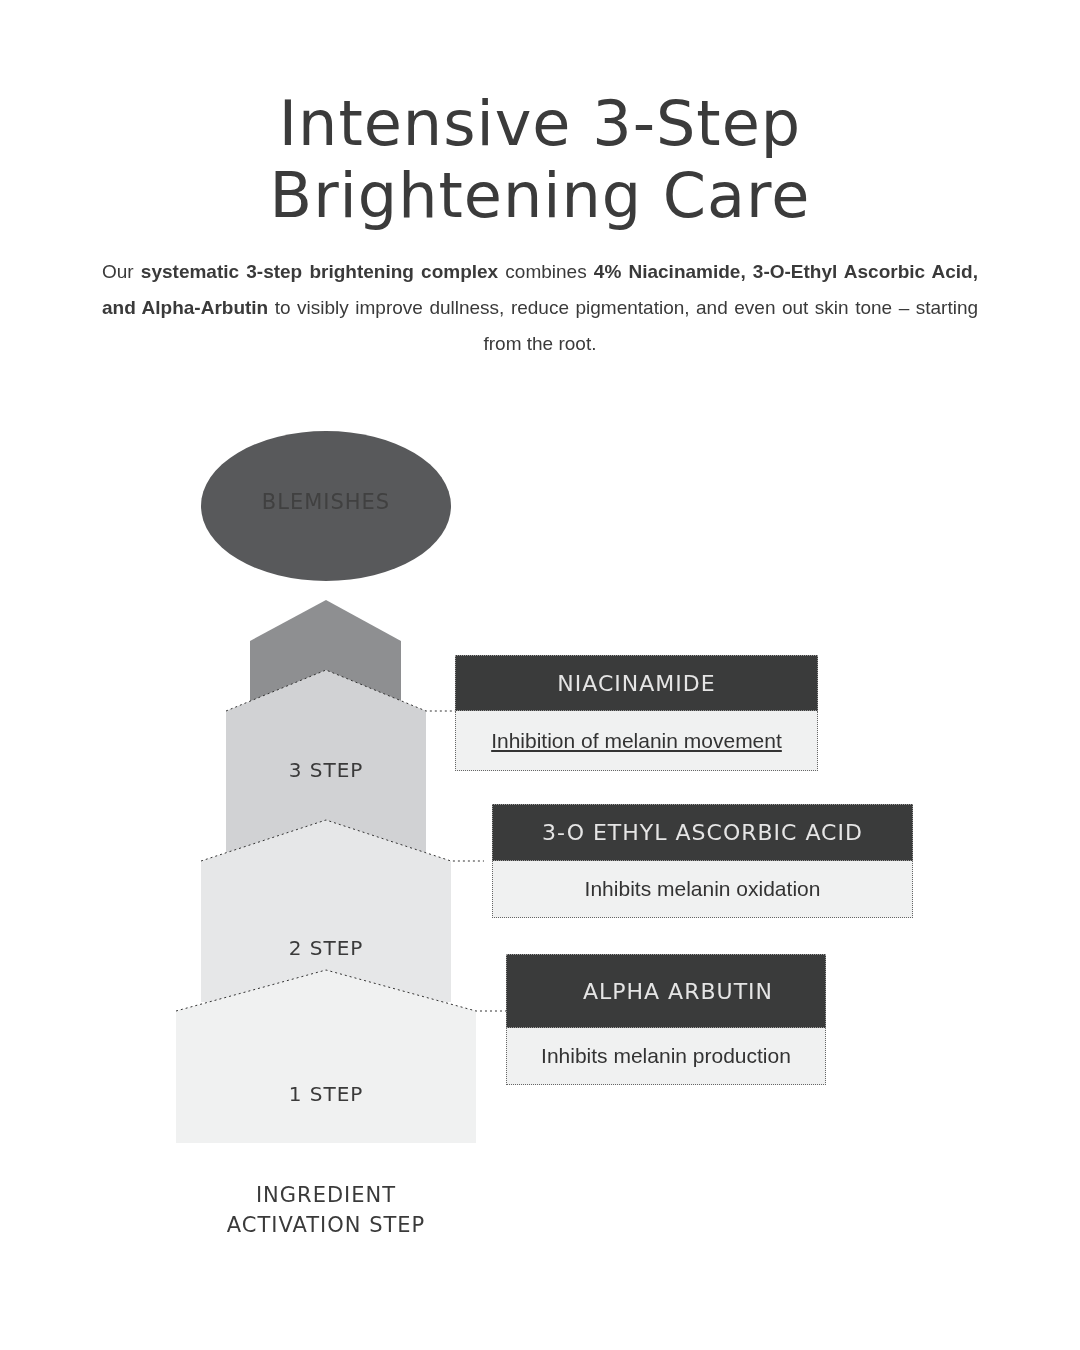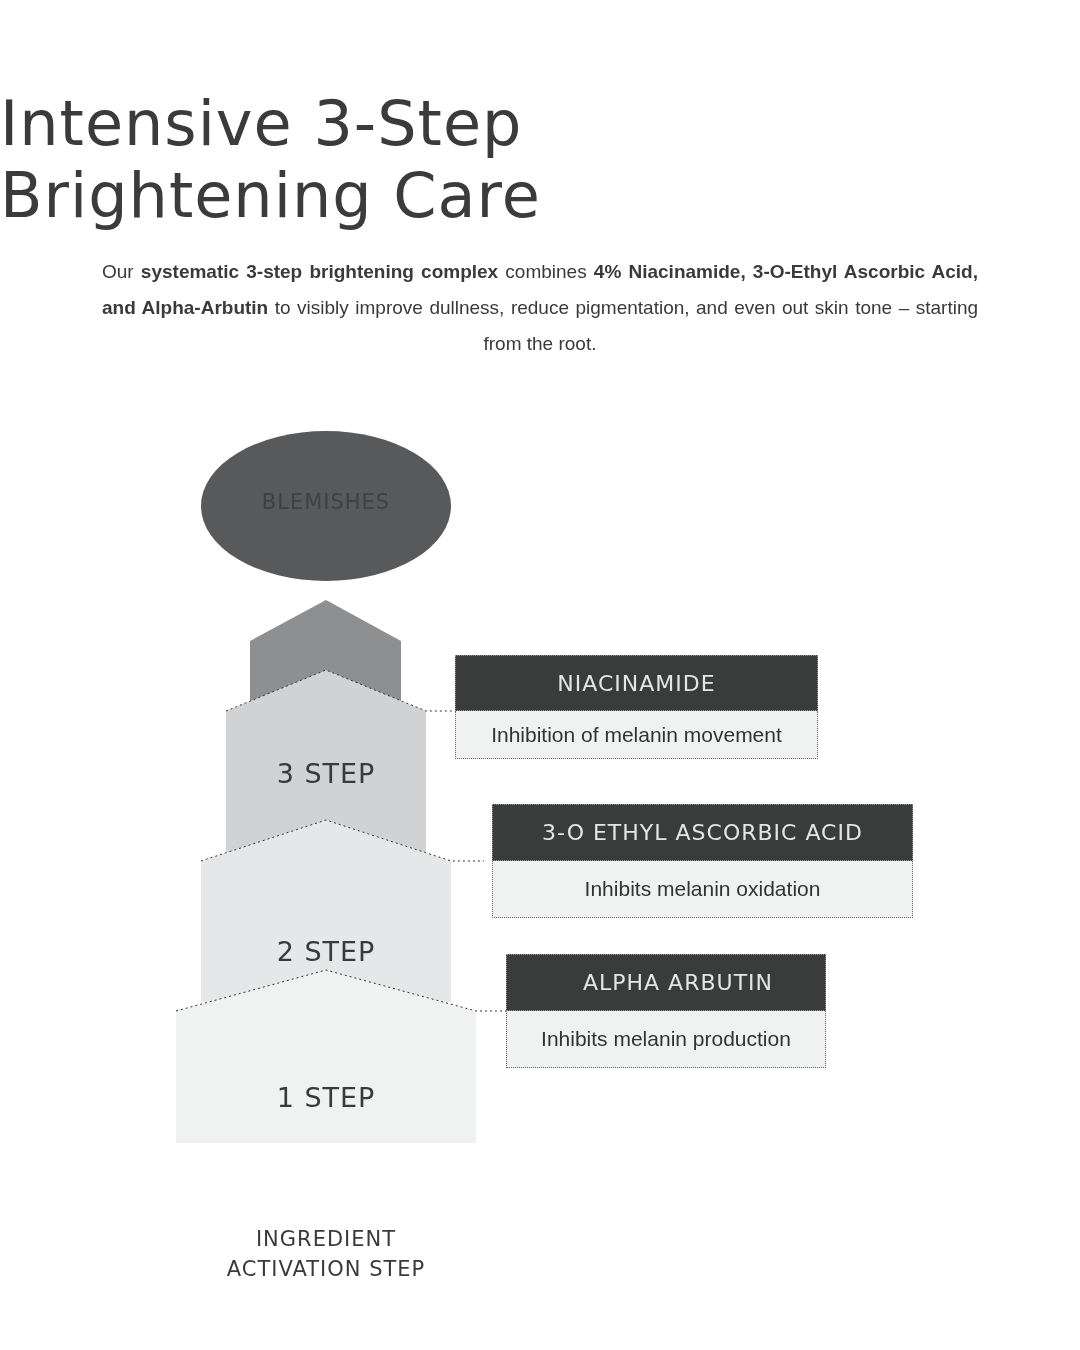--- a/index.html
+++ b/index.html
@@ -1,39 +1,39 @@
 <!DOCTYPE html>
 <html><head>
 <meta charset="utf-8">
 <style>
   html, body { margin: 0; padding: 0; background: #ffffff; }
   body { width: 1080px; height: 1350px; position: relative; overflow: hidden;
          font-family: "DejaVu Sans", sans-serif; color: #3a3a3a; }
-  .title { position: absolute; left: 0; top: 88px; width: 1080px; text-align: left;
+  .title { position: absolute; left: 0; top: 88px; width: 1080px; text-align: center;
            font-family: "DejaVu Sans", sans-serif; font-size: 62px; line-height: 72px;
            color: #3b3b3b; font-weight: normal; letter-spacing: 1px; }
   .intro { position: absolute; left: 102px; top: 254px; width: 876px;
            font-family: Liberation Sans, sans-serif; font-size: 19px; line-height: 36px;
            color: #3a3a3a; text-align: justify; text-align-last: center; }
   .intro b { font-weight: bold; }
   svg.diagram { position: absolute; left: 0; top: 0; }
   .lbl { position: absolute; text-align: center; font-family: "DejaVu Sans", sans-serif;
          letter-spacing: 1px; }
   .ellipse-label { left: 200px; top: 490px; width: 252px; font-size: 21px; color: #404040; }
-  .step-label { font-size: 27px; color: #3a3a3a; width: 300px; left: 176px; }
+  .step-label { font-size: 20px; color: #3a3a3a; width: 300px; left: 176px; }
   .box { position: absolute; }
   .box .hdr { background: #3a3b3b; color: #e5e5e5; text-align: center;
               font-family: "DejaVu Sans", sans-serif; font-size: 22px; letter-spacing: 1px;
               display: flex; align-items: center; justify-content: center;
               border: 1px dotted #9a9a9a; box-sizing: border-box; }
   .box .desc { background: #f0f1f1; color: #333; text-align: center;
                font-family: "Liberation Sans", sans-serif; font-size: 21px;
                display: flex; align-items: center; justify-content: center;
                border: 1px dotted #666; border-top: none; box-sizing: border-box; }
-  .footer { position: absolute; left: 176px; top: 1224px; width: 300px; text-align: center;
+  .footer { position: absolute; left: 176px; top: 1180px; width: 300px; text-align: center;
             font-family: "DejaVu Sans", sans-serif; font-size: 21px; line-height: 30px;
             color: #3a3a3a; letter-spacing: 1px; }
 </style>
 </head>
 <body>
 
 <div class="title">
   <div>Intensive 3-Step</div>
   <div>Brightening Care</div>
 </div>
@@ -57,29 +57,29 @@
 </svg>
 
 <div class="lbl ellipse-label">BLEMISHES</div>
 
 <div class="lbl step-label" style="top:758px;">3 STEP</div>
 <div class="lbl step-label" style="top:936px;">2 STEP</div>
 <div class="lbl step-label" style="top:1082px;">1 STEP</div>
 
 <div class="box" style="left:455px; top:655px; width:363px;">
   <div class="hdr" style="height:56px;">NIACINAMIDE</div>
-  <div class="desc" style="height:48px;">Inhibition of melanin movement</div>
+  <div class="desc" style="height:60px;text-decoration:underline;">Inhibition of melanin movement</div>
 </div>
 
 <div class="box" style="left:484px; top:804px; width:421px;margin-left:8px;">
   <div class="hdr" style="height:57px;">3-O ETHYL ASCORBIC ACID</div>
   <div class="desc" style="height:57px;">Inhibits melanin oxidation</div>
 </div>
 
 <div class="box" style="left:506px; top:954px; width:320px;">
-  <div class="hdr" style="height:57px;padding-left:24px;">ALPHA ARBUTIN</div>
+  <div class="hdr" style="height:74px;padding-left:24px;">ALPHA ARBUTIN</div>
   <div class="desc" style="height:57px;">Inhibits melanin production</div>
 </div>
 
 <div class="footer">
   <div>INGREDIENT</div>
   <div>ACTIVATION STEP</div>
 </div>
 
 </body></html>

